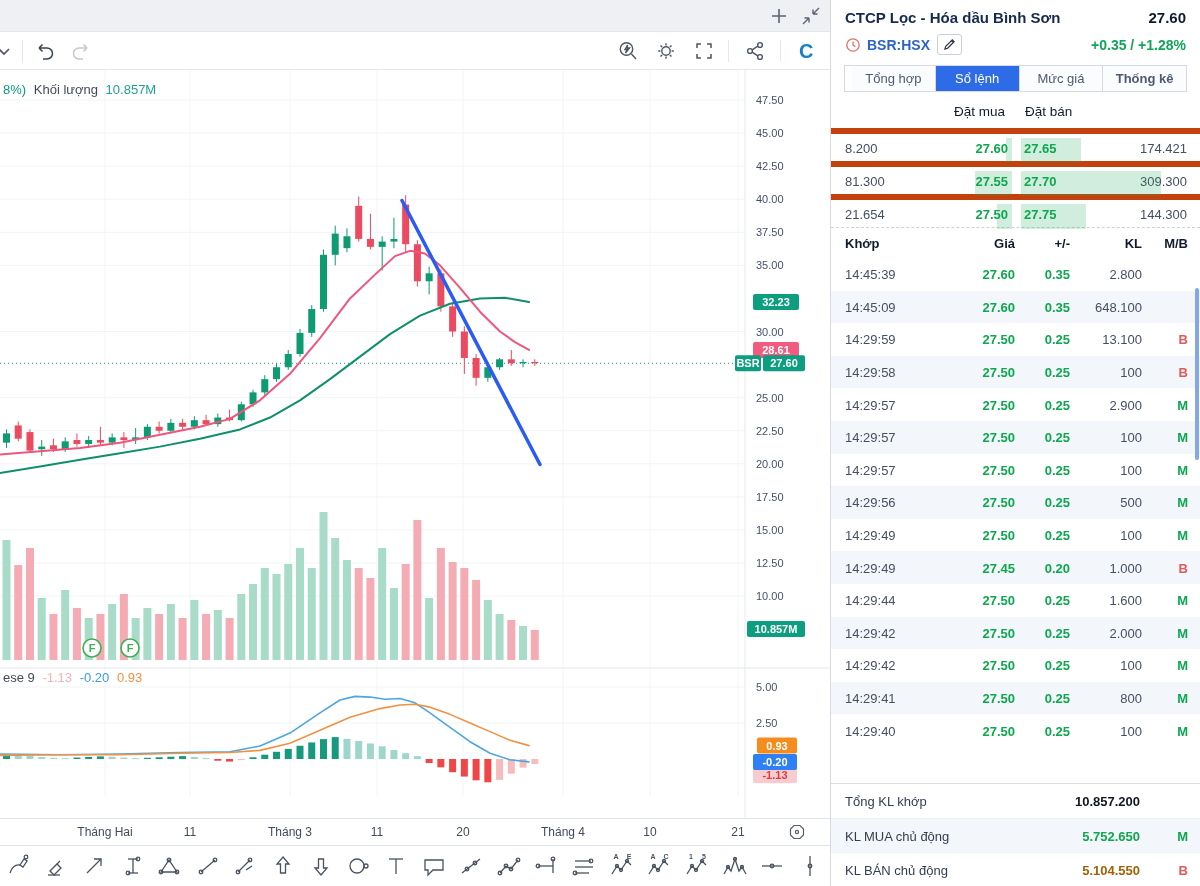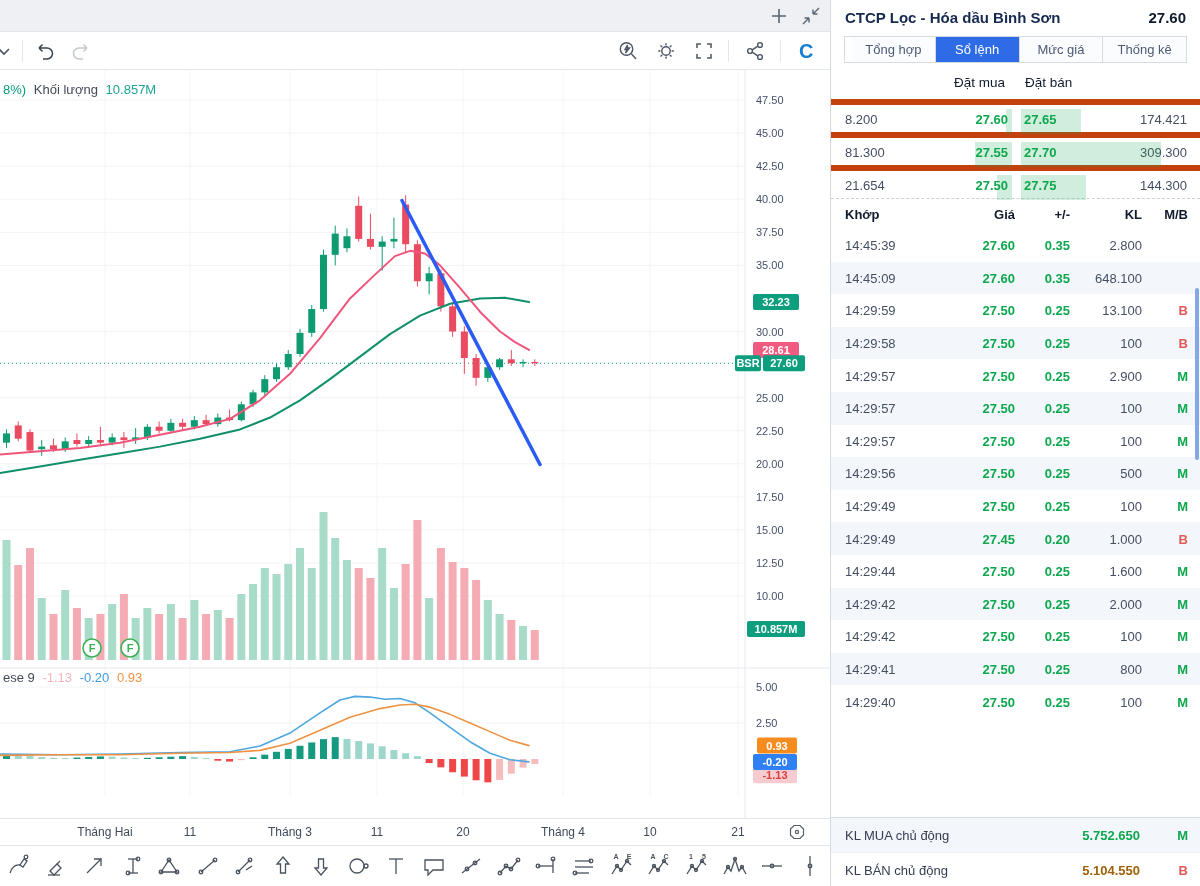--- a/index.html
+++ b/index.html
@@ -37,21 +37,21 @@
   .p-price { font-size:15px; font-weight:700; color:#0f1a2e; }
   .p-sym-row { display:flex; align-items:center; margin-top:8px; }
   .p-sym { font-size:14px; font-weight:600; color:#2b66c6; margin:0 7px 0 6px; cursor:pointer; }
   .pencil-box { width:25px; height:21px; border:1px solid #c9d0da; border-radius:3px;
     display:flex; align-items:center; justify-content:center; cursor:pointer; }
   .p-chg { margin-left:auto; font-size:14px; font-weight:700; color:#12a557; }
 
   .p-tabs { display:flex; margin:10px 13px 0 13px; border:1px solid #d6dbe3; height:27px;padding-left:7px; }
   .p-tab { flex:1; display:flex; align-items:center; justify-content:center; font-size:13px;
     color:#4c5a75; background:#fbfcfd; border-right:1px solid #d6dbe3; cursor:pointer; }
-  .p-tab:last-child { border-right:none; }
+  .p-tab:last-child { border-right:none;font-weight:bold; }
   .p-tab.active { background:#2e6be6; color:#fff; }
 
   .book-head { position:relative; height:36px; font-size:13.5px; font-weight:400; color:#111b2e; }
   .book-head .bh-buy { position:absolute; right:195px; top:12px; }
   .book-head .bh-sell { position:absolute; left:194px; top:12px; }
   .book-rows { border-bottom:1px dashed #c9d1da; }
   .b-row { position:relative; height:33px; border-top:6px solid #c2410c; font-size:13px; }
   .b-row > span, .t-row > span, .s-row > span { position:absolute; top:50%; transform:translateY(-50%); }
   .b-vol-l { left:14px; color:#454f63; }
   .b-bid { right:192px; color:#0da84e; font-weight:700; z-index:2; }
@@ -608,20 +608,35 @@
       </div>
   </div>
 
   <div class="right">
 
     <div class="p-head">
       <div class="p-title-row">
         <span class="p-title">CTCP Lọc - Hóa dầu Bình Sơn</span>
         <span class="p-price">27.60</span>
       </div>
+      <div class="p-sym-row">
+        <span style="width:16px;height:16px;display:inline-block;">
+          <svg class="icon" viewBox="0 0 16 16" fill="none" stroke="#e0706a" stroke-width="1.3">
+            <circle cx="8" cy="8" r="6.2"></circle>
+              <path d="M8 4.5V8l2.4 1.6"></path>
+            </svg>
+        </span>
+        <span class="p-sym">BSR:HSX</span>
+        <span class="pencil-box">
+          <svg width="13" height="13" viewBox="0 0 14 14" fill="none" stroke="#2a3550" stroke-width="1.3">
+            <path d="M2 12l1-3 7-7 2 2-7 7zM9 3l2 2"></path>
+            </svg>
+        </span>
+        <span class="p-chg">+0.35 / +1.28%</span>
+      </div>
     </div>
 
     <div class="p-tabs" id="p-tabs">
         <div class="p-tab">Tổng hợp</div>
         <div class="p-tab active">Sổ lệnh</div>
         <div class="p-tab">Mức giá</div>
         <div class="p-tab">Thống kê</div>
       </div>
 
     <div class="book-head">
@@ -766,20 +781,25 @@
           <span class="t-price">27.50</span>
           <span class="t-chg">0.25</span>
           <span class="t-kl">100</span>
           <span class="t-mb mb-M">M</span>
         </div>
       </div>
 
     <div class="scroll-thumb"></div>
 
     <div class="p-summary" id="summary-rows">
+        <div class="s-row">
+          <span class="s-label">Tổng KL khớp</span>
+          <span class="s-value" style="color: rgb(19, 23, 34);">10.857.200</span>
+          <span class="s-side mb-"></span>
+        </div>
         <div class="s-row stripe">
           <span class="s-label">KL MUA chủ động</span>
           <span class="s-value" style="color: rgb(13, 168, 78);">5.752.650</span>
           <span class="s-side mb-M">M</span>
         </div>
         <div class="s-row">
           <span class="s-label">KL BÁN chủ động</span>
           <span class="s-value" style="color: #a16207;">5.104.550</span>
           <span class="s-side mb-B">B</span>
         </div>

